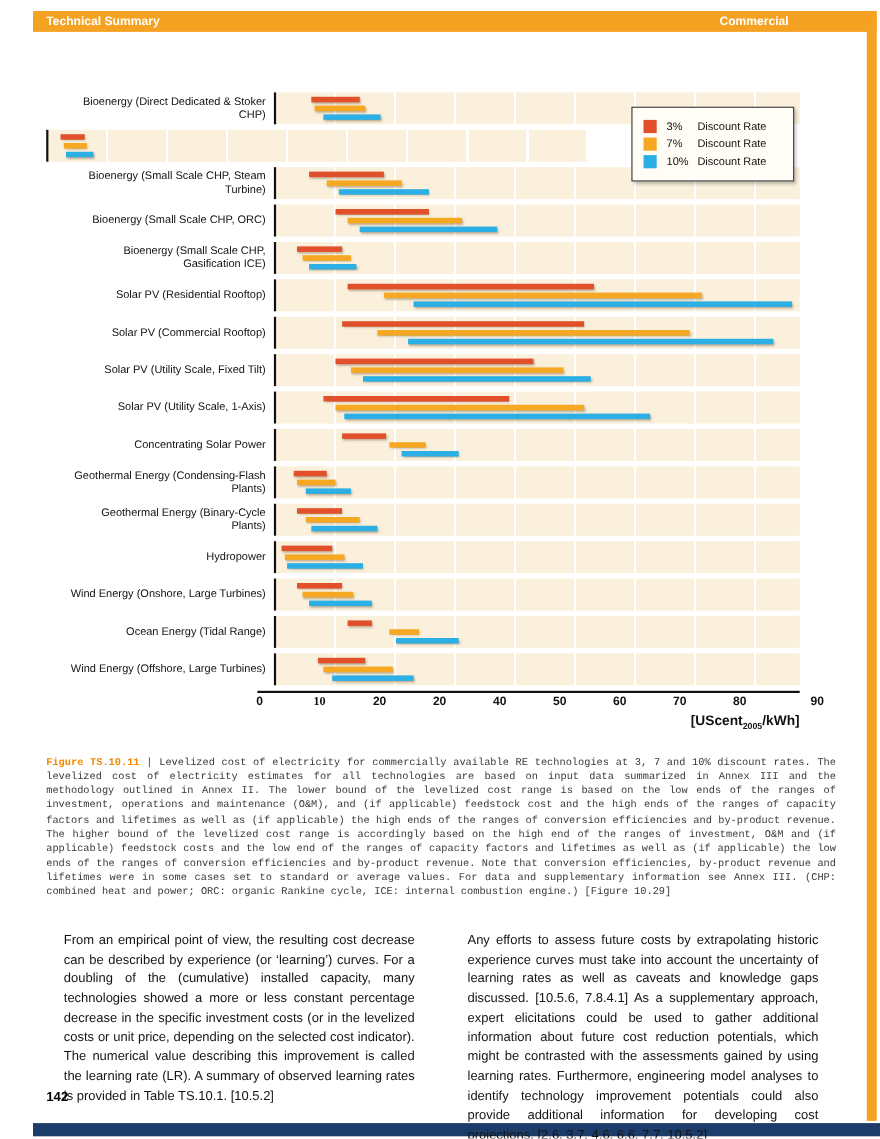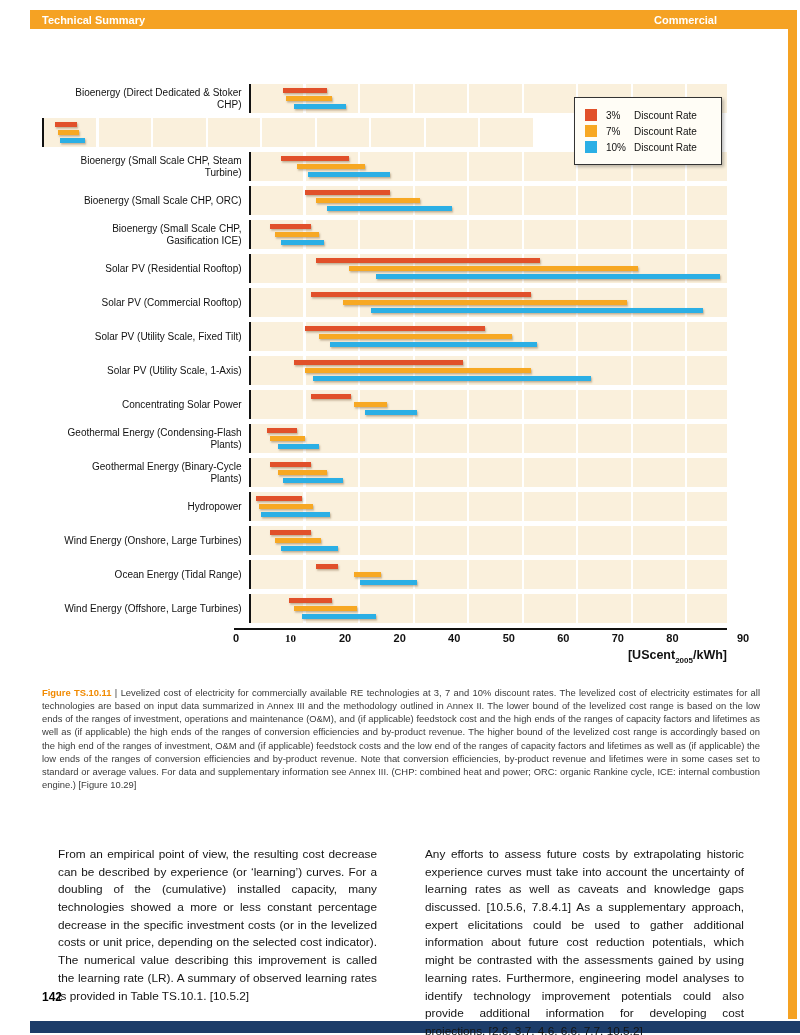--- a/index.html
+++ b/index.html
@@ -34,21 +34,21 @@
   .xlabel{margin-left:194px;width:491px;text-align:right;font-size:12.5px;font-weight:bold;margin-top:3px;color:#111;}
   .xlabel sub{font-size:8px;}
   .legend{
     position:absolute;top:13px;right:5px;width:148px;background:#FFFDF6;border:1px solid #333;
     box-shadow:2px 2px 3px rgba(0,0,0,0.25);padding:7px 10px;box-sizing:border-box;
   }
   .legend-row{display:flex;align-items:center;margin:4px 0;font-size:10px;color:#111;}
   .swatch{width:12px;height:12px;margin-right:9px;flex:none;}
   .legend-pct{width:28px;flex:none;}
 
-  .caption{position:absolute;left:42px;top:686px;width:718px;font-size:9.4px;line-height:1.4;color:#3a3a3a;text-align:justify;margin:0;}
+  .caption{position:absolute;left:42px;top:686px;width:718px;font-size:9.4px;line-height:1.4;color:#3a3a3a;text-align:justify;margin:0;font-family:Liberation Mono, monospace;}
   .cap-label{color:#F18A00;font-weight:bold;}
 
   .columns{position:absolute;left:42px;top:830px;width:718px;display:flex;gap:16px;}
   .col{flex:1;margin:16px;font-size:11.8px;line-height:1.5;text-align:justify;color:#141414;}
 
   .page-number{position:absolute;left:42px;top:990px;font-size:12px;font-weight:bold;color:#000000;}
 </style>
 </head>
 <body>
 

